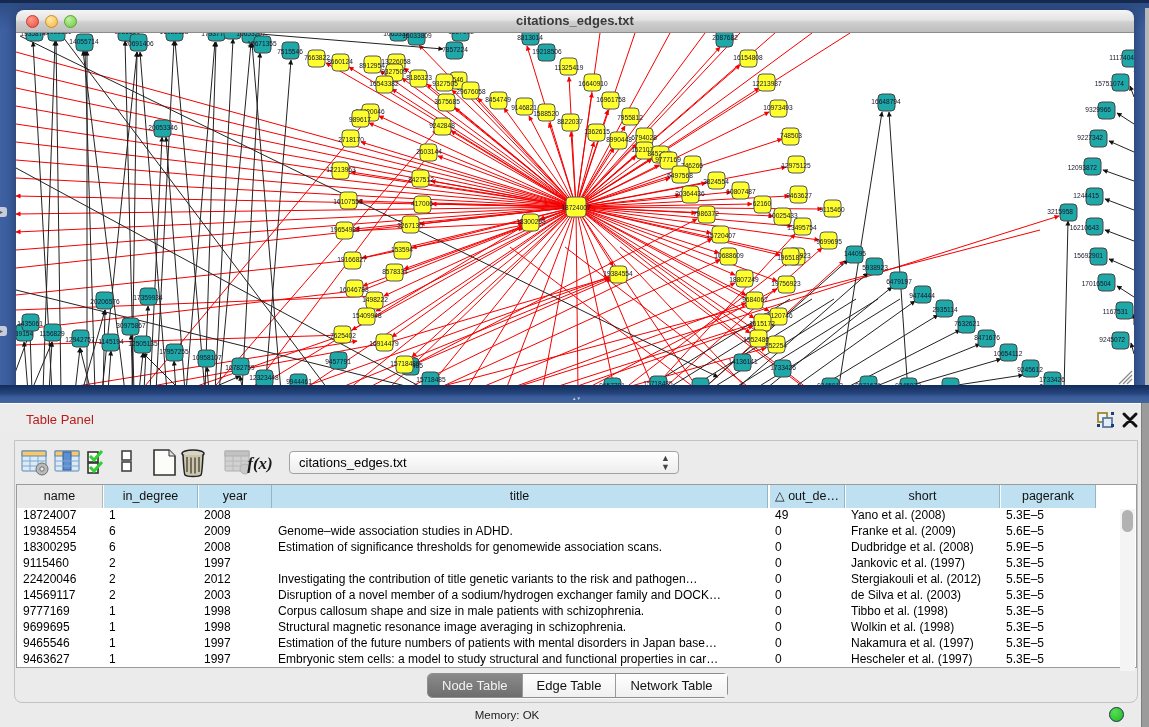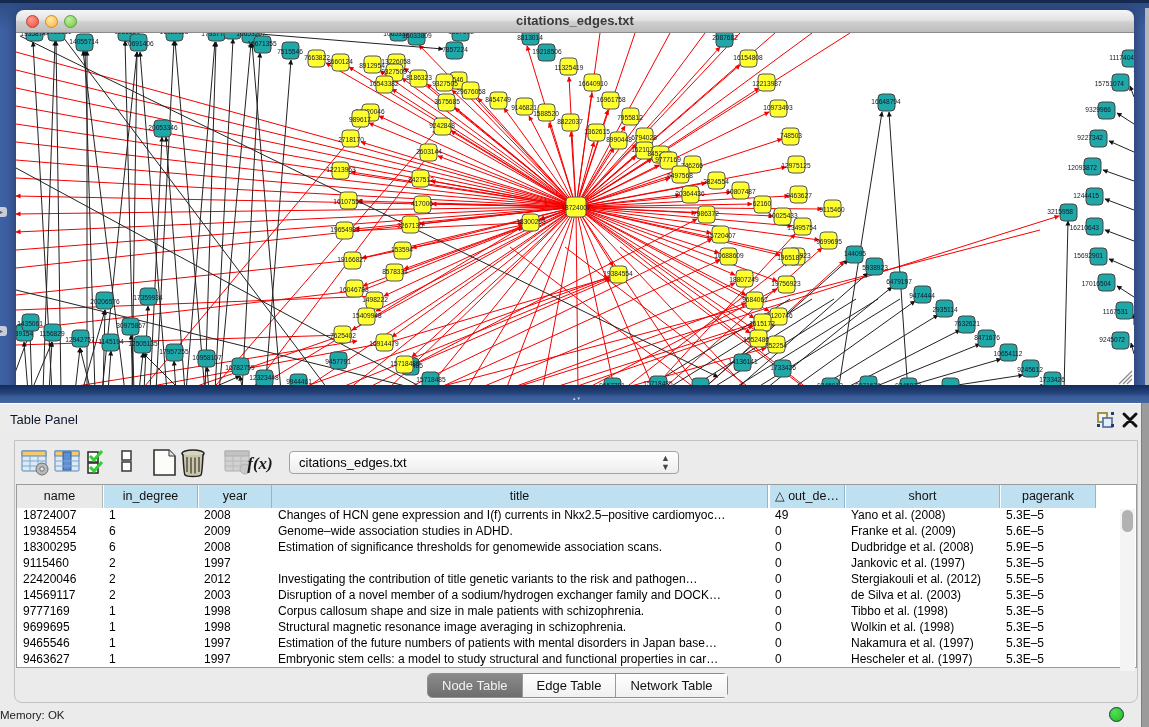--- a/index.html
+++ b/index.html
@@ -10,35 +10,35 @@
 #titlebar { position:absolute; left:0; top:0; width:1118px; height:23px; border-radius:8px 8px 0 0; background:linear-gradient(180deg,#f5f5f5 0%,#e3e3e3 45%,#cfcfcf 55%,#bdbdbd 100%); border-bottom:1px solid #8c8c8c; }
 #titlebar .t { position:absolute; left:0; right:0; top:3px; text-align:center; font-size:13px; font-weight:700; color:#3a3a3a; }
 .tl { position:absolute; top:5px; width:13px; height:13px; border-radius:50%; }
 #canvasbg { position:absolute; left:16px; top:33px; width:1118px; height:352px; background:#fff; }
 #winbot { position:absolute; left:0; top:385px; width:1149px; height:18px; background:linear-gradient(180deg,#112d5c 0,#24437a 8px,#3a5d9c 12px,#44679f 18px); }
 
 #rightstrip1 { position:absolute; left:1145px; top:8px; width:4px; height:395px; background:#b9b9b9; }
 
 #panel { position:absolute; left:0; top:403px; width:1149px; height:324px; background:#ebebeb; }
 #panelhead { position:absolute; left:0; top:0; width:1149px; height:30px; background:#ececec; border-top:1px solid #fdfdfd; }
-#panelhead .lbl { position:absolute; left:10px; top:8px; font-size:13px; color:#0f172a; }
+#panelhead .lbl { position:absolute; left:26px; top:8px; font-size:13px; color:#b91c1c; }
 #pbox { position:absolute; left:14px; top:37px; width:1124px; height:263px; border:1px solid #c2c2c2; border-radius:0 0 8px 8px; background:#ebebeb; }
 #tbl { position:absolute; left:16px; top:484px; width:1121px; height:184px; background:#fff; border:1px solid #9a9a9a;padding-left:10px; }
 .th { position:absolute; top:0; height:23px; background:#bfe0f0; border-right:1px solid #8fb8cc; font-size:12.5px; text-align:center; line-height:23px; color:#111; }
 #rowsarea { position:absolute; left:0px; top:23px; width:1119px; height:163px; overflow:hidden; }
 .tr { position:relative; height:16px; width:1119px; }
 .td { position:absolute; top:0; height:16px; font-size:12px; color:#000; white-space:nowrap; overflow:hidden; padding-left:5px; line-height:15px; }
 #vscroll { position:absolute; left:1103px; top:24px; width:15px; height:162px; background:#f4f4f4; }
 #vthumb { position:absolute; left:2px; top:1px; width:11px; height:22px; background:#b2b2b2; border-radius:6px; }
 
 #tabs { position:absolute; left:427px; top:673px; height:25px; border:1px solid #8e8e8e; border-radius:5px; background:#fff; box-shadow:0 1px 0 rgba(255,255,255,.7); }
 .tab { float:left; height:23px; line-height:23px; font-size:13px; padding:0 14px; color:#111; background:linear-gradient(180deg,#ffffff,#f0f0f0); }
 .tab.sel { background:linear-gradient(180deg,#8a8a8a,#6e6e6e); color:#f3f3f3; border-radius:4px 0 0 4px; }
 .tab + .tab { border-left:1px solid #9a9a9a; }
-#mem { position:absolute; left:0; top:709px; width:1014px; text-align:left; font-size:11.5px; color:#222; }
+#mem { position:absolute; left:0; top:709px; width:1014px; text-align:center; font-size:11.5px; color:#222; }
 #memdot { position:absolute; left:1109px; top:707px; width:15px; height:15px; border-radius:50%; background:radial-gradient(circle at 35% 30%,#55e055,#22b822); border:1.5px solid #1c2d4e; }
 #rightstrip2 { position:absolute; left:1141px; top:403px; width:8px; height:324px; background:#9b9b9b; border-left:1px solid #7e7e7e; }
 
 .ic { position:absolute; top:448px; }
 #combo { position:absolute; left:289px; top:451px; width:390px; height:23px; border:1px solid #a2a2a2; border-radius:4px; background:linear-gradient(180deg,#ffffff,#ededed); font-size:13px; line-height:21px; padding-left:9px; color:#000; }
 #combo .arr { position:absolute; right:8px; top:2px; font-size:9px; color:#444; line-height:9px; }
 
 #handle { position:absolute; left:572px; top:398px; width:8px; height:4px; color:#c3cede; font-size:4.5px; line-height:2.5px; }
 </style></head>
 <body>
@@ -661,21 +661,20 @@
   <div class="th" style="left:182px;width:73px">year</div>
   <div class="th" style="left:255px;width:496px">title</div>
   <div class="th" style="left:753px;width:75px">△ out_de…</div>
   <div class="th" style="left:829px;width:154px">short</div>
   <div class="th" style="left:984px;width:95px">pagerank</div>
   <div id="rowsarea">
 <div class="tr">
         <div class="td" style="left:1px;width:86px">18724007</div>
         <div class="td" style="left:87px;width:95px">1</div>
         <div class="td" style="left:182px;width:74px">2008</div>
-        <div class="td" style="left:256px;width:497px">Changes of HCN gene expression and I(f) currents in Nkx2.5–positive cardiomyoc…</div>
         <div class="td" style="left:753px;width:76px">49</div>
         <div class="td" style="left:829px;width:155px">Yano et al. (2008)</div>
         <div class="td" style="left:984px;width:96px">5.3E–5</div>
       </div>
 <div class="tr">
         <div class="td" style="left:1px;width:86px">19384554</div>
         <div class="td" style="left:87px;width:95px">6</div>
         <div class="td" style="left:182px;width:74px">2009</div>
         <div class="td" style="left:256px;width:497px">Genome–wide association studies in ADHD.</div>
         <div class="td" style="left:753px;width:76px">0</div>

